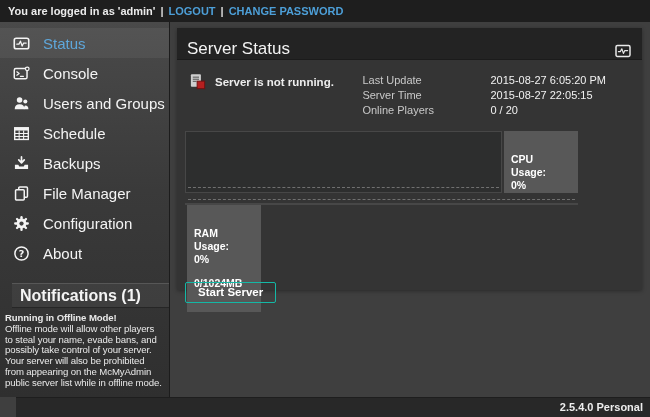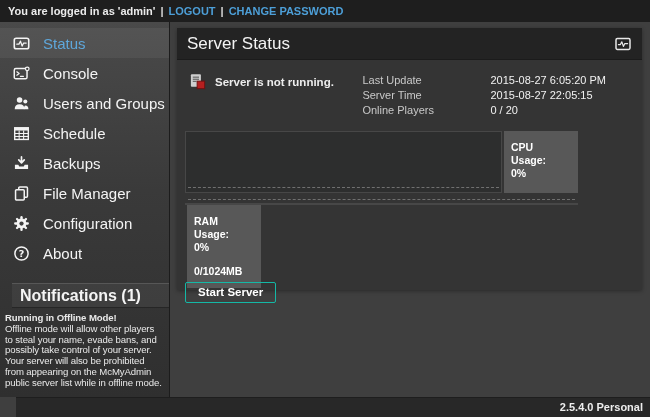--- a/index.html
+++ b/index.html
@@ -44,42 +44,42 @@
   }
   .notif-title { font-weight:bold; }
   
   .main { position:absolute; top:22px; left:171px; right:0; bottom:20px; background:#3f3f3f; }
   .panel {
     position:absolute; left:6px; top:6px; width:465px; height:262px;
     background:#343434; box-shadow:0 1px 4px rgba(0,0,0,0.35);
   }
   .panel-header {
     height:32px; background:#232323; border-bottom:1px solid #1b1b1b;
-    display:flex; align-items:center; padding:0 10px;
+    display:flex; align-items:flex-end; padding:0 10px;
   }
   .panel-title { font-size:17px; color:#f3f3f3; }
   .panel-header-icon { margin-left:auto; width:18px; height:16px; color:#e8e8e8; }
   .panel-header-icon svg { display:block; width:100%; height:100%; }
   .panel-body { padding:7px 8px 0 8px; }
   .status-row { display:flex; align-items:flex-start; padding:6px 2px 13px 4px; }
   .status-left { display:flex; align-items:center; }
   .stopped-icon { width:17px; height:17px; margin-right:9px; flex:none; }
   .stopped-icon svg { display:block; width:100%; height:100%; }
   .status-msg { font-size:11.5px; font-weight:bold; color:#ededed; }
   .info-table { margin-left:auto; margin-right:26px; }
   .info-row { display:flex; font-size:11px; line-height:15px; }
   .info-label { width:84px; color:#c9c9c9; }
   .info-value { color:#f1f1f1;margin-left:44px; }
   .chart-row { display:flex; align-items:stretch; height:62px; margin:0 56px 10px 0; }
   .chart-row.ram { height:66px;flex-direction:column; }
   .chart-area { flex:1; position:relative; background:#2d2e2e; border:1px solid #474747; }
   .zero-line { position:absolute; left:2px; right:2px; bottom:4px; border-top:1px dashed #707070; }
   .chart-label {
     width:74px; margin-left:2px; background:#585858; color:#fff;
-    font-size:10.5px; font-weight:bold; line-height:13px; padding:10px 7px;
+    font-size:10.5px; font-weight:bold; line-height:13px; padding:22px 7px;
   }
   .ram-detail { margin-top:11px; }
   .start-button {
     margin:3px 0 0 0; padding:3px 12px 4px 12px; background:transparent;
     border:1px solid #14b8a6; border-radius:2px; color:#fff; font-weight:bold;
     font-size:11.5px; font-family:inherit; cursor:pointer; display:inline-block;
   }
   
   .footer {
     position:absolute; bottom:0; left:0; right:0; height:20px; background:#282828;

